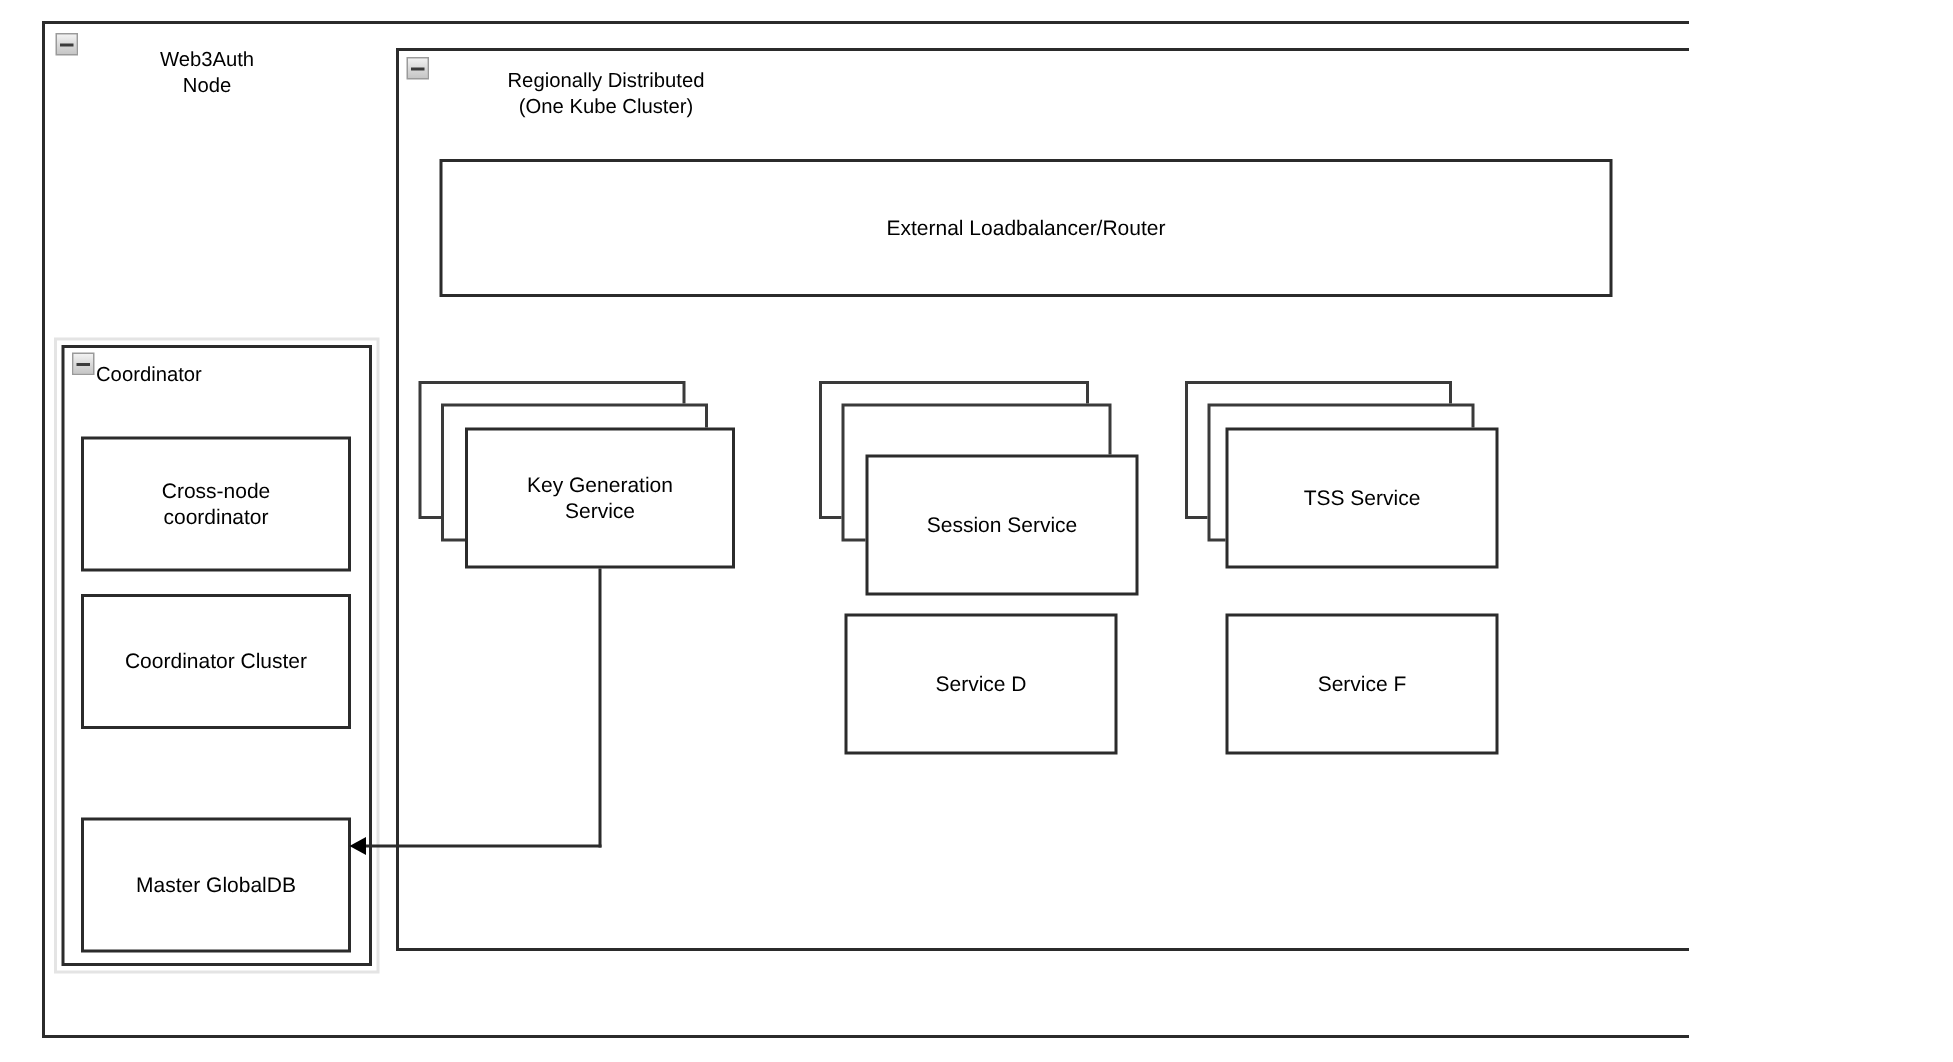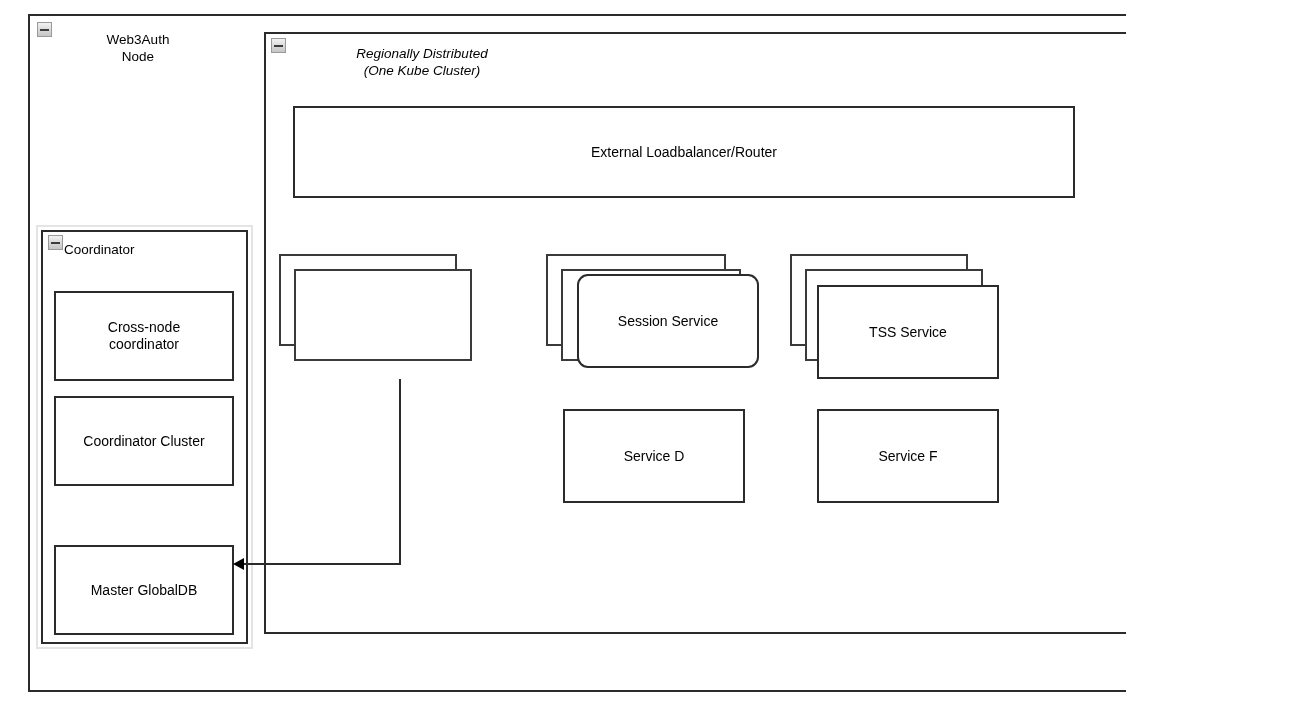--- a/index.html
+++ b/index.html
@@ -127,33 +127,37 @@
 
   <div class="collapse-icon" style="left:37px; top:22px;"></div>
 
   <div class="container-label" style="left:38px; top:31px; width:200px;">Web3Auth
 Node</div>
 
   <div class="node container-inner" style="left:264px; top:32px; width:960px; height:602px;"></div>
 
   <div class="collapse-icon" style="left:271px; top:38px;"></div>
 
-  <div class="container-label" style="left:292px; top:45px; width:260px;font-style:italic;">Regionally Distributed
+  <div class="container-label" style="left:274px; top:45px; width:260px;">Regionally Distributed
 (One Kube Cluster)</div>
 
   <div class="node box" style="left:293px; top:106px; width:782px; height:92px;">
     <div class="box-label">External Loadbalancer/Router</div>
   </div>
 
   <div class="node stack-ghost" style="left:279px; top:254px; width:178px; height:92px;"></div>
   <div class="node stack-ghost" style="left:294px; top:269px; width:178px; height:92px;"></div>
+  <div class="node box" style="left:310px; top:285px; width:180px; height:94px;">
+    <div class="box-label">Key Generation
+Service</div>
+  </div>
 
   <div class="node stack-ghost" style="left:546px; top:254px; width:180px; height:92px;"></div>
   <div class="node stack-ghost" style="left:561px; top:269px; width:180px; height:92px;"></div>
-  <div class="node box" style="left:577px; top:274px; width:182px; height:94px;border-radius:11px;">
+  <div class="node box" style="left:577px; top:303px; width:182px; height:94px;">
     <div class="box-label">Session Service</div>
   </div>
 
   <div class="node stack-ghost" style="left:790px; top:254px; width:178px; height:92px;"></div>
   <div class="node stack-ghost" style="left:805px; top:269px; width:178px; height:92px;"></div>
   <div class="node box" style="left:563px; top:409px; width:182px; height:94px;">
     <div class="box-label">Service D</div>
   </div>
 
   <div class="node box" style="left:817px; top:285px; width:182px; height:94px;">

